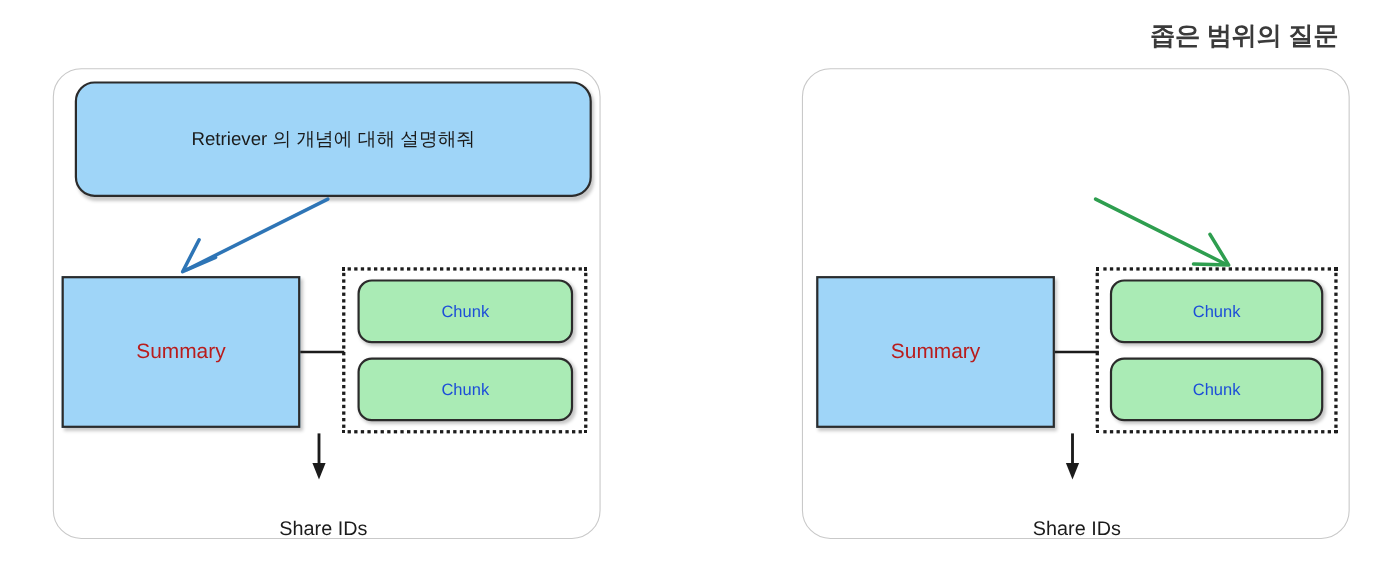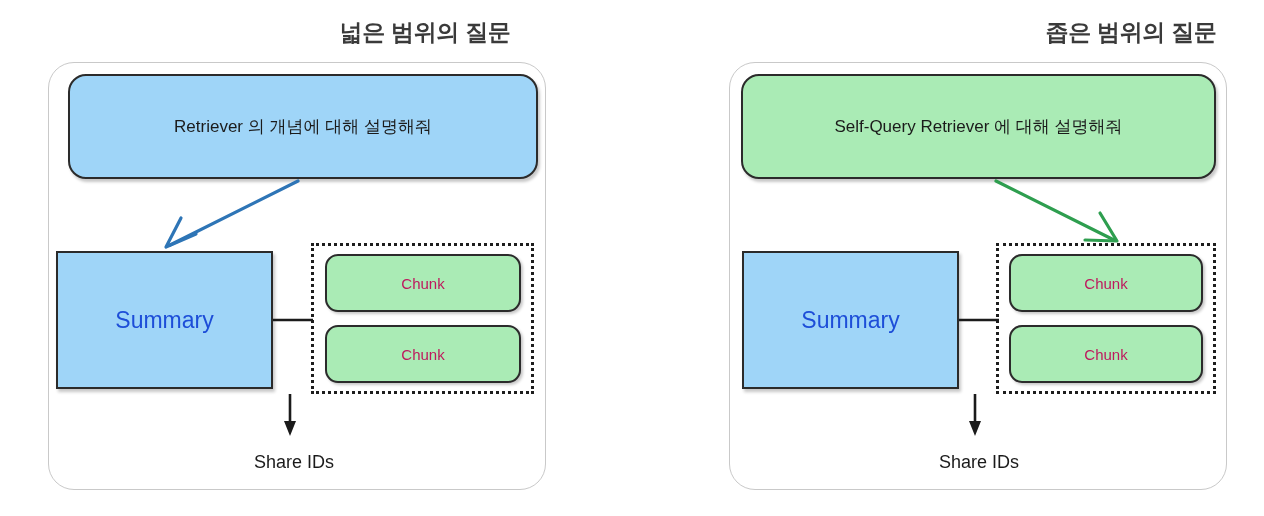--- a/index.html
+++ b/index.html
@@ -59,91 +59,90 @@
 
   
   .summary-box {
     position: absolute;
     box-sizing: border-box;
     background: #9FD5F8;
     border: 2.6px solid #2b2b2b;
     display: flex;
     align-items: center;
     justify-content: center;
-    font-size: 23px;
-    color: #1d4ed8;
+    font-size: 19px;
+    color: #b91c1c;
     box-shadow: 2px 3px 3px rgba(0,0,0,0.22);
   }
 
   
   .chunk-group {
     position: absolute;
     box-sizing: border-box;
     border: 3px dotted #1d1d1d;
     background: transparent;
   }
   .chunk-box {
     position: absolute;
     box-sizing: border-box;
     background: #AAEBB5;
     border: 2.4px solid #2b2b2b;
     border-radius: 13px;
     display: flex;
     align-items: center;
     justify-content: center;
     font-size: 15px;
-    color: #be185d;
+    color: #1d4ed8;
     box-shadow: 2px 2px 3px rgba(0,0,0,0.22);
   }
 
   
   .out-label {
     position: absolute;
     font-size: 18px;
     color: #1b1b1b;
     white-space: nowrap;
     transform: translateX(-50%);
+    margin-top: 18px;
   }
 
   
   .overlay {
     position: absolute;
     left: 0;
     top: 0;
     width: 1264px;
     height: 516px;
     pointer-events: none;
   }
 </style>
 </head>
 <body>
 
 <div id="canvas">
 
-  <div class="panel-title" style="left:425px; top:17px;">넓은 범위의 질문</div>
 
   <div class="panel-frame" style="left:48px; top:62px; width:498px; height:428px;"></div>
 
   <div class="question-box blue" style="left:68px; top:74px; width:470px; height:105px;">Retriever 의 개념에 대해 설명해줘</div>
 
   <div class="summary-box" style="left:56px; top:251px; width:217px; height:138px;">Summary</div>
 
   <div class="chunk-group" style="left:311px; top:243px; width:223px; height:151px;"></div>
 
   <div class="chunk-box" style="left:325px; top:254px; width:196px; height:58px;">Chunk</div>
 
   <div class="chunk-box" style="left:325px; top:325px; width:196px; height:58px;">Chunk</div>
 
   <div class="out-label" style="left:294px; top:452px;">Share IDs</div>
 
   <div class="panel-title" style="left:1110px; top:17px;margin-left:21px;">좁은 범위의 질문</div>
 
   <div class="panel-frame" style="left:729px; top:62px; width:498px; height:428px;"></div>
 
-  <div class="question-box green" style="left:741px; top:74px; width:475px; height:105px;">Self-Query Retriever 에 대해 설명해줘</div>
 
   <div class="summary-box" style="left:742px; top:251px; width:217px; height:138px;">Summary</div>
 
   <div class="chunk-group" style="left:996px; top:243px; width:220px; height:151px;"></div>
 
   <div class="chunk-box" style="left:1009px; top:254px; width:194px; height:58px;">Chunk</div>
 
   <div class="chunk-box" style="left:1009px; top:325px; width:194px; height:58px;">Chunk</div>
 
   <div class="out-label" style="left:979px; top:452px;">Share IDs</div>

